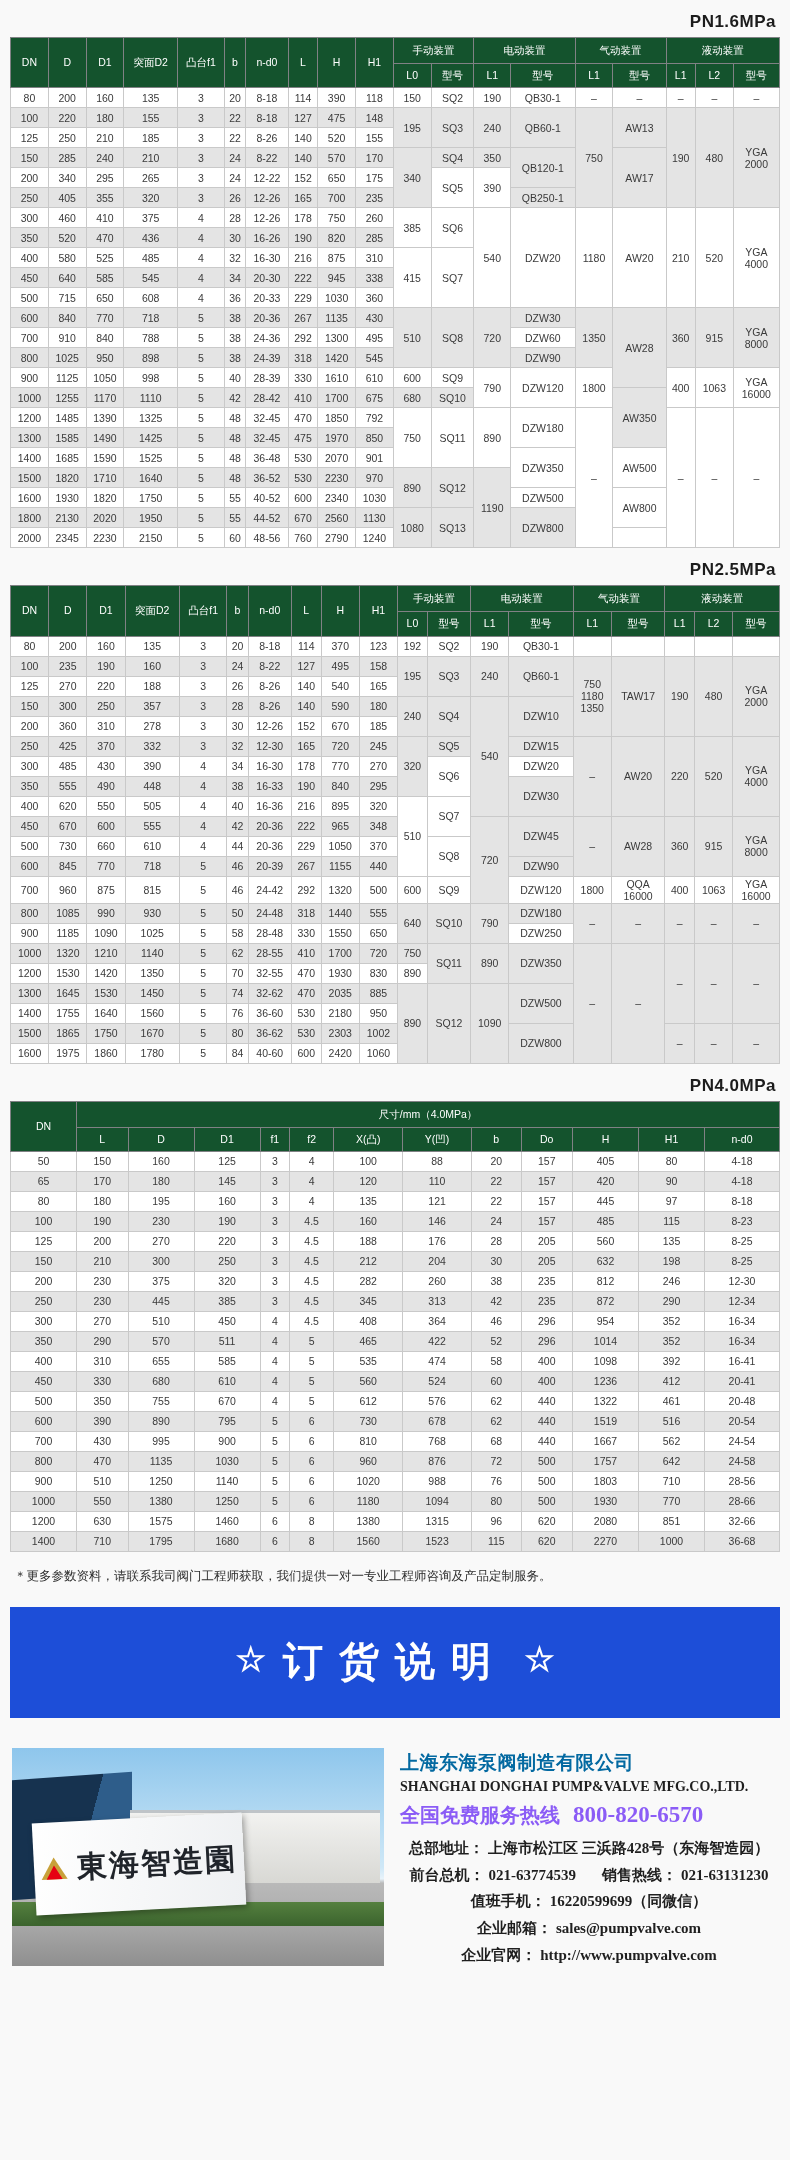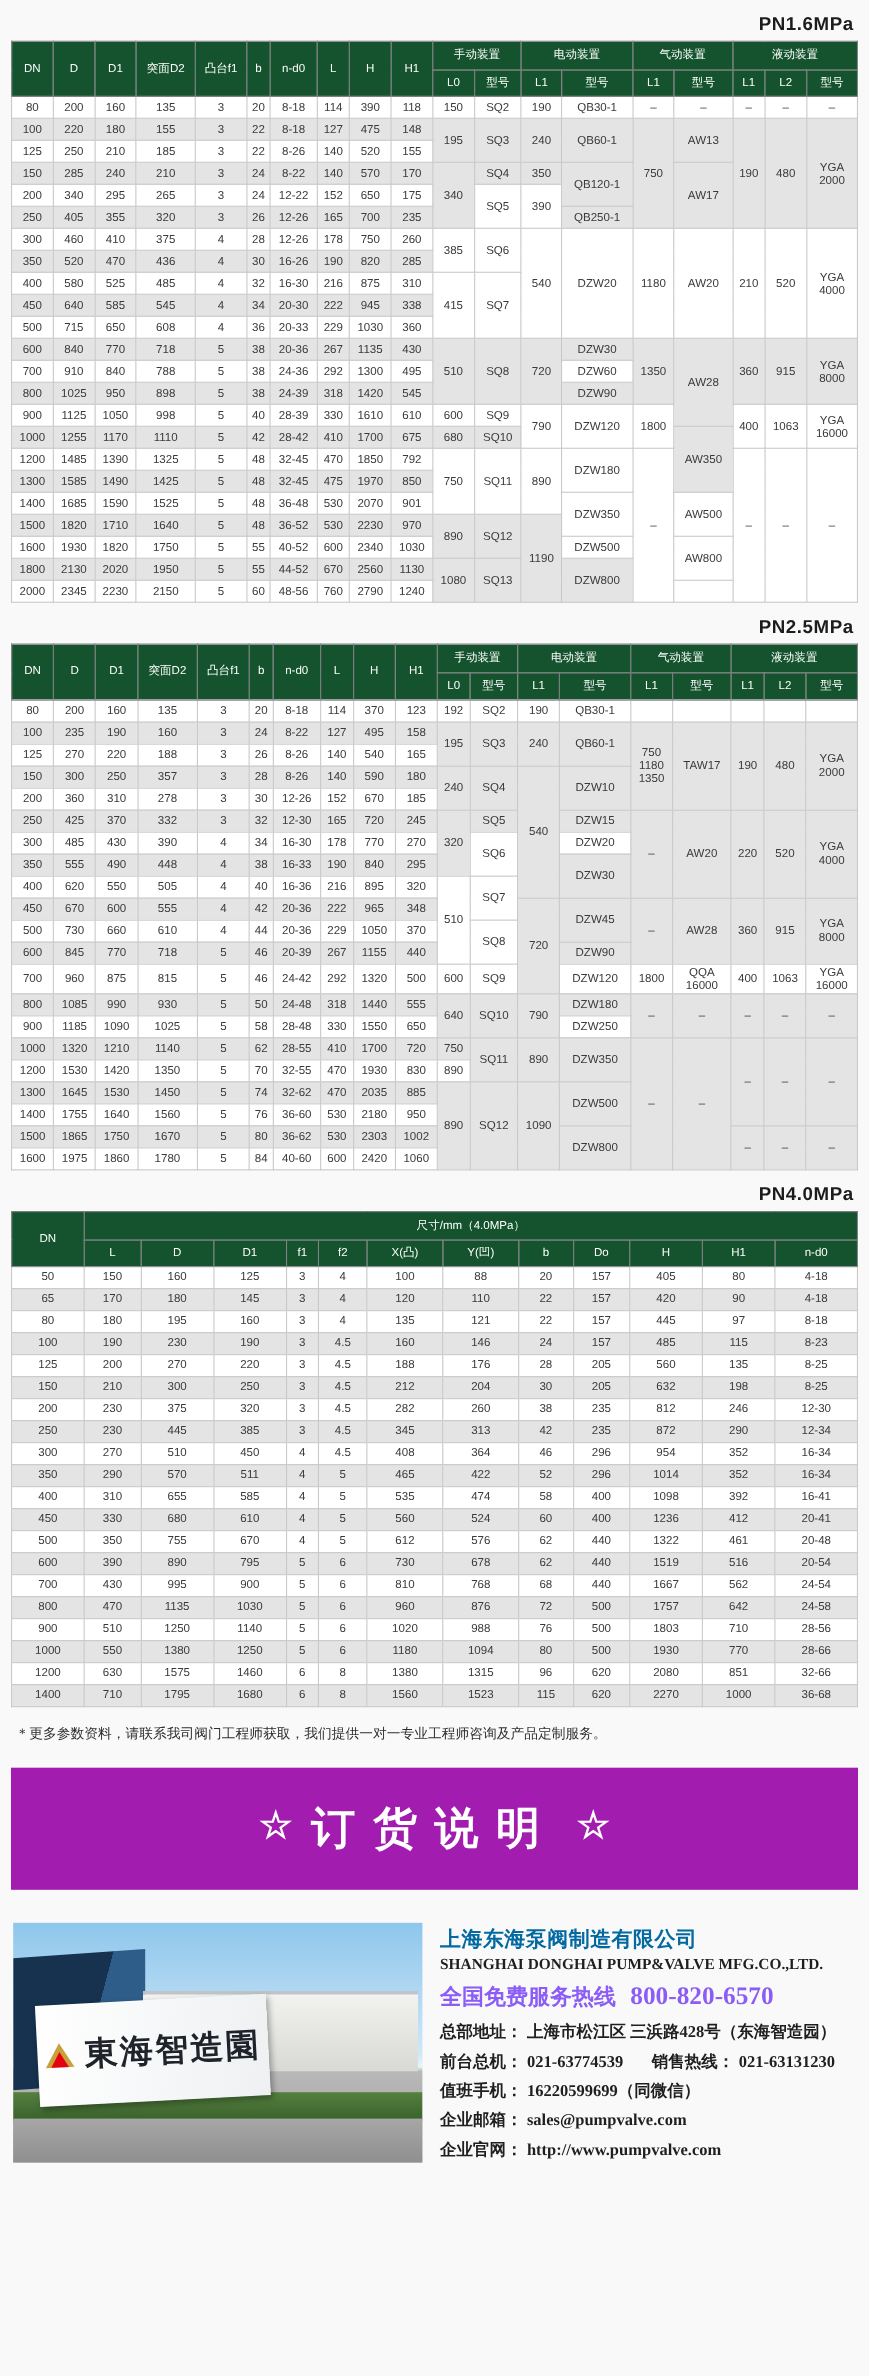--- a/index.html
+++ b/index.html
@@ -7,21 +7,21 @@
   .page{width:790px;height:2160px;background:#f9f9f9;overflow:hidden;position:relative;}
   .tbl-title{ text-align:right;font-weight:bold;font-size:17px;color:#1c1c1c;margin:12px 14px 5px 0;letter-spacing:.5px;}
   .tbl-wrap{padding:0 10px;}
   table{width:770px;border-collapse:collapse;table-layout:auto;}
   th{background:#14532d;color:#fff;font-weight:normal;font-size:10.5px;padding:5px 1px;border:1px solid #808184;line-height:1.25;}
   tr.grp th{padding:6px 1px;}
   td{border:1px solid #c9c9c9;background:#fff;color:#3a3a3a;font-size:10.5px;text-align:center;padding:1px 1px;height:17px;line-height:1.15;}
   tr.alt td{background:#e4e4e4;}
   td.merged{background:#fff;}
   .footnote{margin:16px 0 0 14px;font-size:12.5px;color:#2e2e2e;}
-  .banner{margin:22px 10px 0;background:#a21caf;color:#fff;text-align:center;
+  .banner{margin:22px 10px 0;background:#1d4ed8;color:#fff;text-align:center;
           padding:27px 0 29px;font-size:40px;font-weight:bold;}
   .banner .t{letter-spacing:16px;margin:0 6px;}
   .banner .star{font-size:34px;vertical-align:4px;}
   .notices{margin-top:22px;text-align:center;}
   .notices p{margin:14px 0;color:#e60012;font-weight:bold;font-size:22px;
              font-family:"Liberation Serif",serif;letter-spacing:2px;}
   .footer{display:flex;gap:16px;margin:30px 12px 0;}
   .photo{width:372px;height:218px;position:relative;overflow:hidden;background:linear-gradient(#8ec6ec 0%,#cfe8f7 55%,#e8f3fa 60%,#b9b9b9 62%,#9b9b9b 100%);flex:none;}
   .ph-tower{position:absolute;left:0;top:28px;width:120px;height:120px;background:linear-gradient(105deg,#16324f 0 60%,#2e5d8a 60% 100%);transform:skewY(-4deg);}
   .ph-bldg{position:absolute;left:118px;top:62px;width:250px;height:70px;background:linear-gradient(#f2f2f0,#d8d8d4);border-top:3px solid #bfc4c8;}
@@ -29,21 +29,21 @@
   .ph-road{position:absolute;left:0;bottom:0;width:100%;height:40px;background:linear-gradient(#a7a7a7,#8f8f8f);}
   .ph-sign{position:absolute;left:22px;top:70px;width:210px;height:92px;background:linear-gradient(100deg,#ffffff,#eef0f2);box-shadow:2px 3px 6px rgba(0,0,0,.35);transform:rotate(-3deg);display:flex;align-items:center;justify-content:center;gap:10px;}
   .ph-sign .logo{width:0;height:0;border-left:13px solid transparent;border-right:13px solid transparent;border-bottom:22px solid #c8a13a;position:relative;}
   .ph-sign .logo:after{content:"";position:absolute;left:-8px;top:8px;width:0;height:0;border-left:8px solid transparent;border-right:8px solid transparent;border-bottom:14px solid #e60012;}
   .ph-sign .sign-text{font-size:30px;font-weight:bold;color:#20242a;letter-spacing:2px;}
   .contact{flex:1;padding-top:2px;}
   .contact h1{margin:0;font-size:19px;color:#0369a1;letter-spacing:.5px;font-weight:bold;}
   .contact .en{font-family:"Liberation Serif",serif;font-weight:bold;font-size:14px;color:#1f1f1f;margin:3px 0 7px;}
   .hotline{color:#8b5cf6;font-weight:bold;font-size:20px;font-family:"Liberation Serif",serif;margin-bottom:6px;}
   .hotline .num{font-size:23px;margin-left:8px;}
-  .clines{font-family:"Liberation Serif",serif;font-weight:bold;font-size:15px;color:#1f1f1f;line-height:1.78;}
+  .clines{font-family:"Liberation Serif",serif;font-weight:bold;font-size:15px;color:#1f1f1f;line-height:1.78;text-align:center;}
   .clines .lbl{margin-right:4px;}
   .clines .sp{display:inline-block;width:26px;}
 </style>
 </head>
 <body>
 
 <div class="page">
 
   <section>
     <div class="tbl-title">PN1.6MPa</div>

